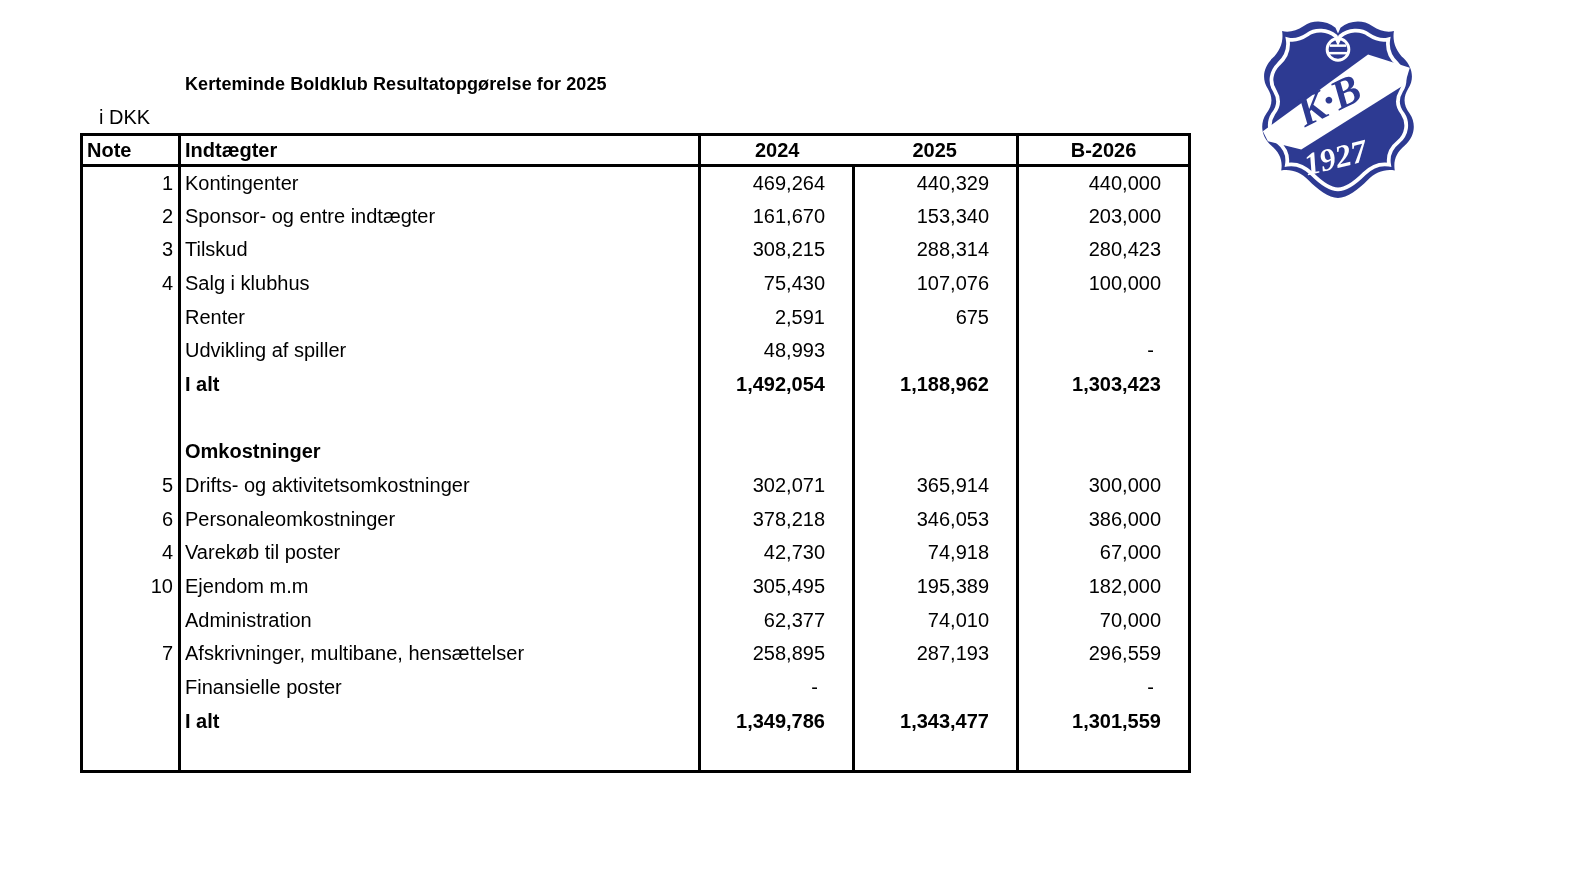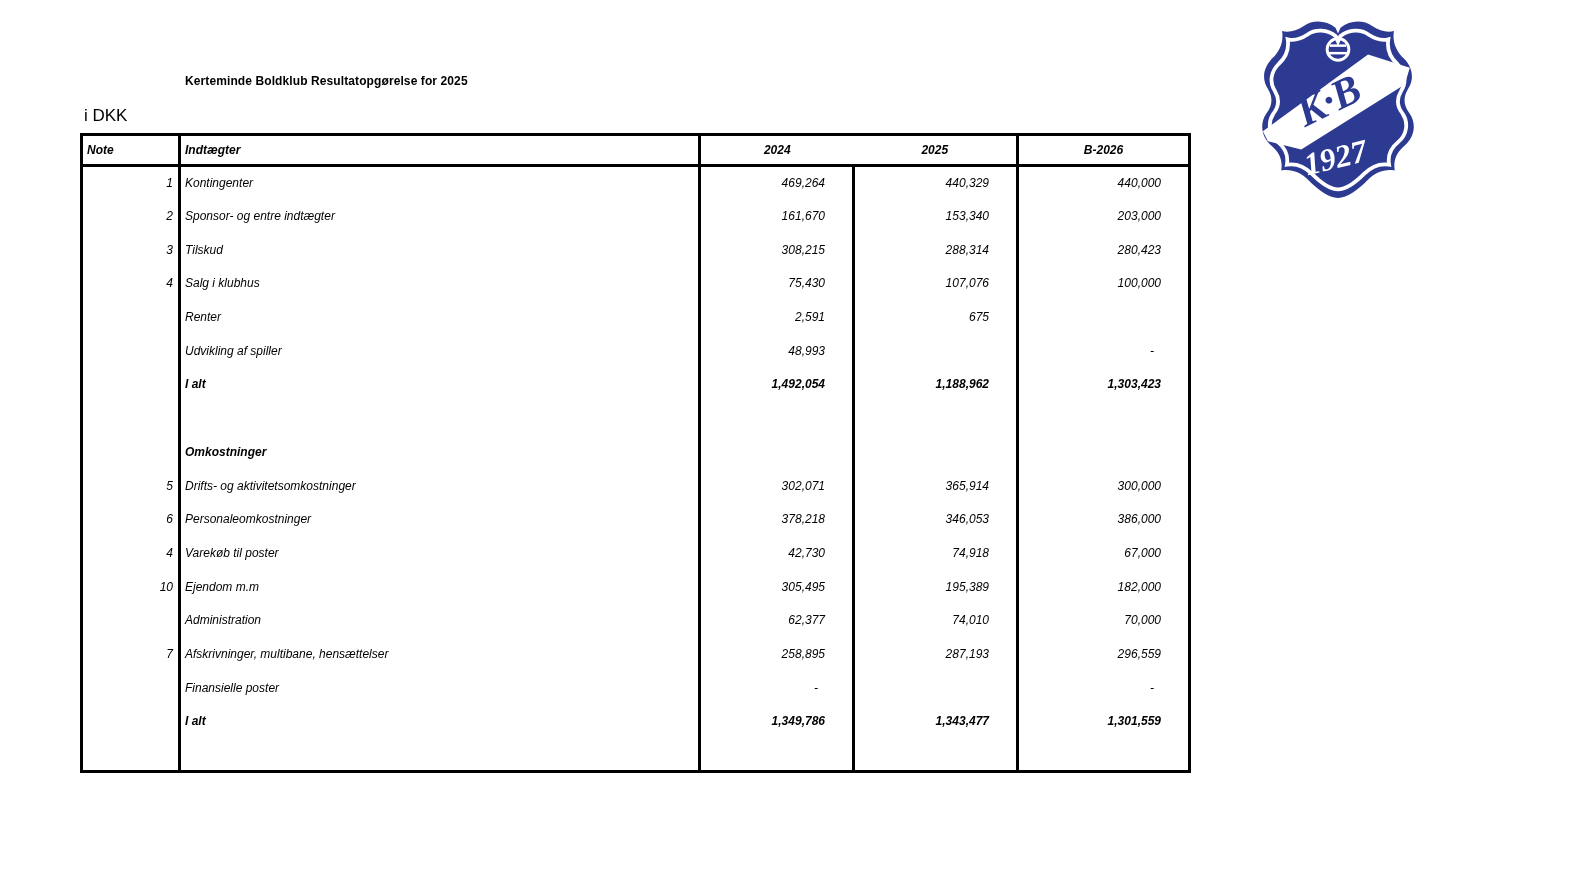--- a/index.html
+++ b/index.html
@@ -1,33 +1,32 @@
 <!DOCTYPE html>
 <html><head>
 <meta charset="utf-8">
 <style>
   * { box-sizing: border-box; margin: 0; padding: 0; }
   html, body { width: 1580px; height: 884px; background: #ffffff; color: #000;
     font-family: "Liberation Sans", sans-serif; position: relative; overflow: hidden; }
 
   .doc-title {
     position: absolute; left: 185px; top: 74px;
-    font-size: 12px; font-weight: 700; letter-spacing: 0.1px;
+    font-size: 18px; font-weight: 700; letter-spacing: 0.1px;
   }
   .currency-label {
-    position: absolute; left: 84px; top: 106px;
-    font-size: 17px;
+    position: absolute; left: 99px; top: 106px;
+    font-size: 20px;
   }
 
   table.fin {
     position: absolute; left: 80px; top: 133px;
     width: 1108px; border-collapse: collapse; table-layout: fixed;
     border: 3px solid #000;
-    font-size: 12px;
-    font-style: italic;
+    font-size: 20px;
   }
   col.w-note  { width: 98px; }
   col.w-label { width: 520px; }
   col.w-y24   { width: 154px; }
   col.w-y25   { width: 164px; }
   col.w-y26   { width: 172px; }
 
   thead tr { height: 31px; }
   tbody tr { height: 33.7px; }
 

